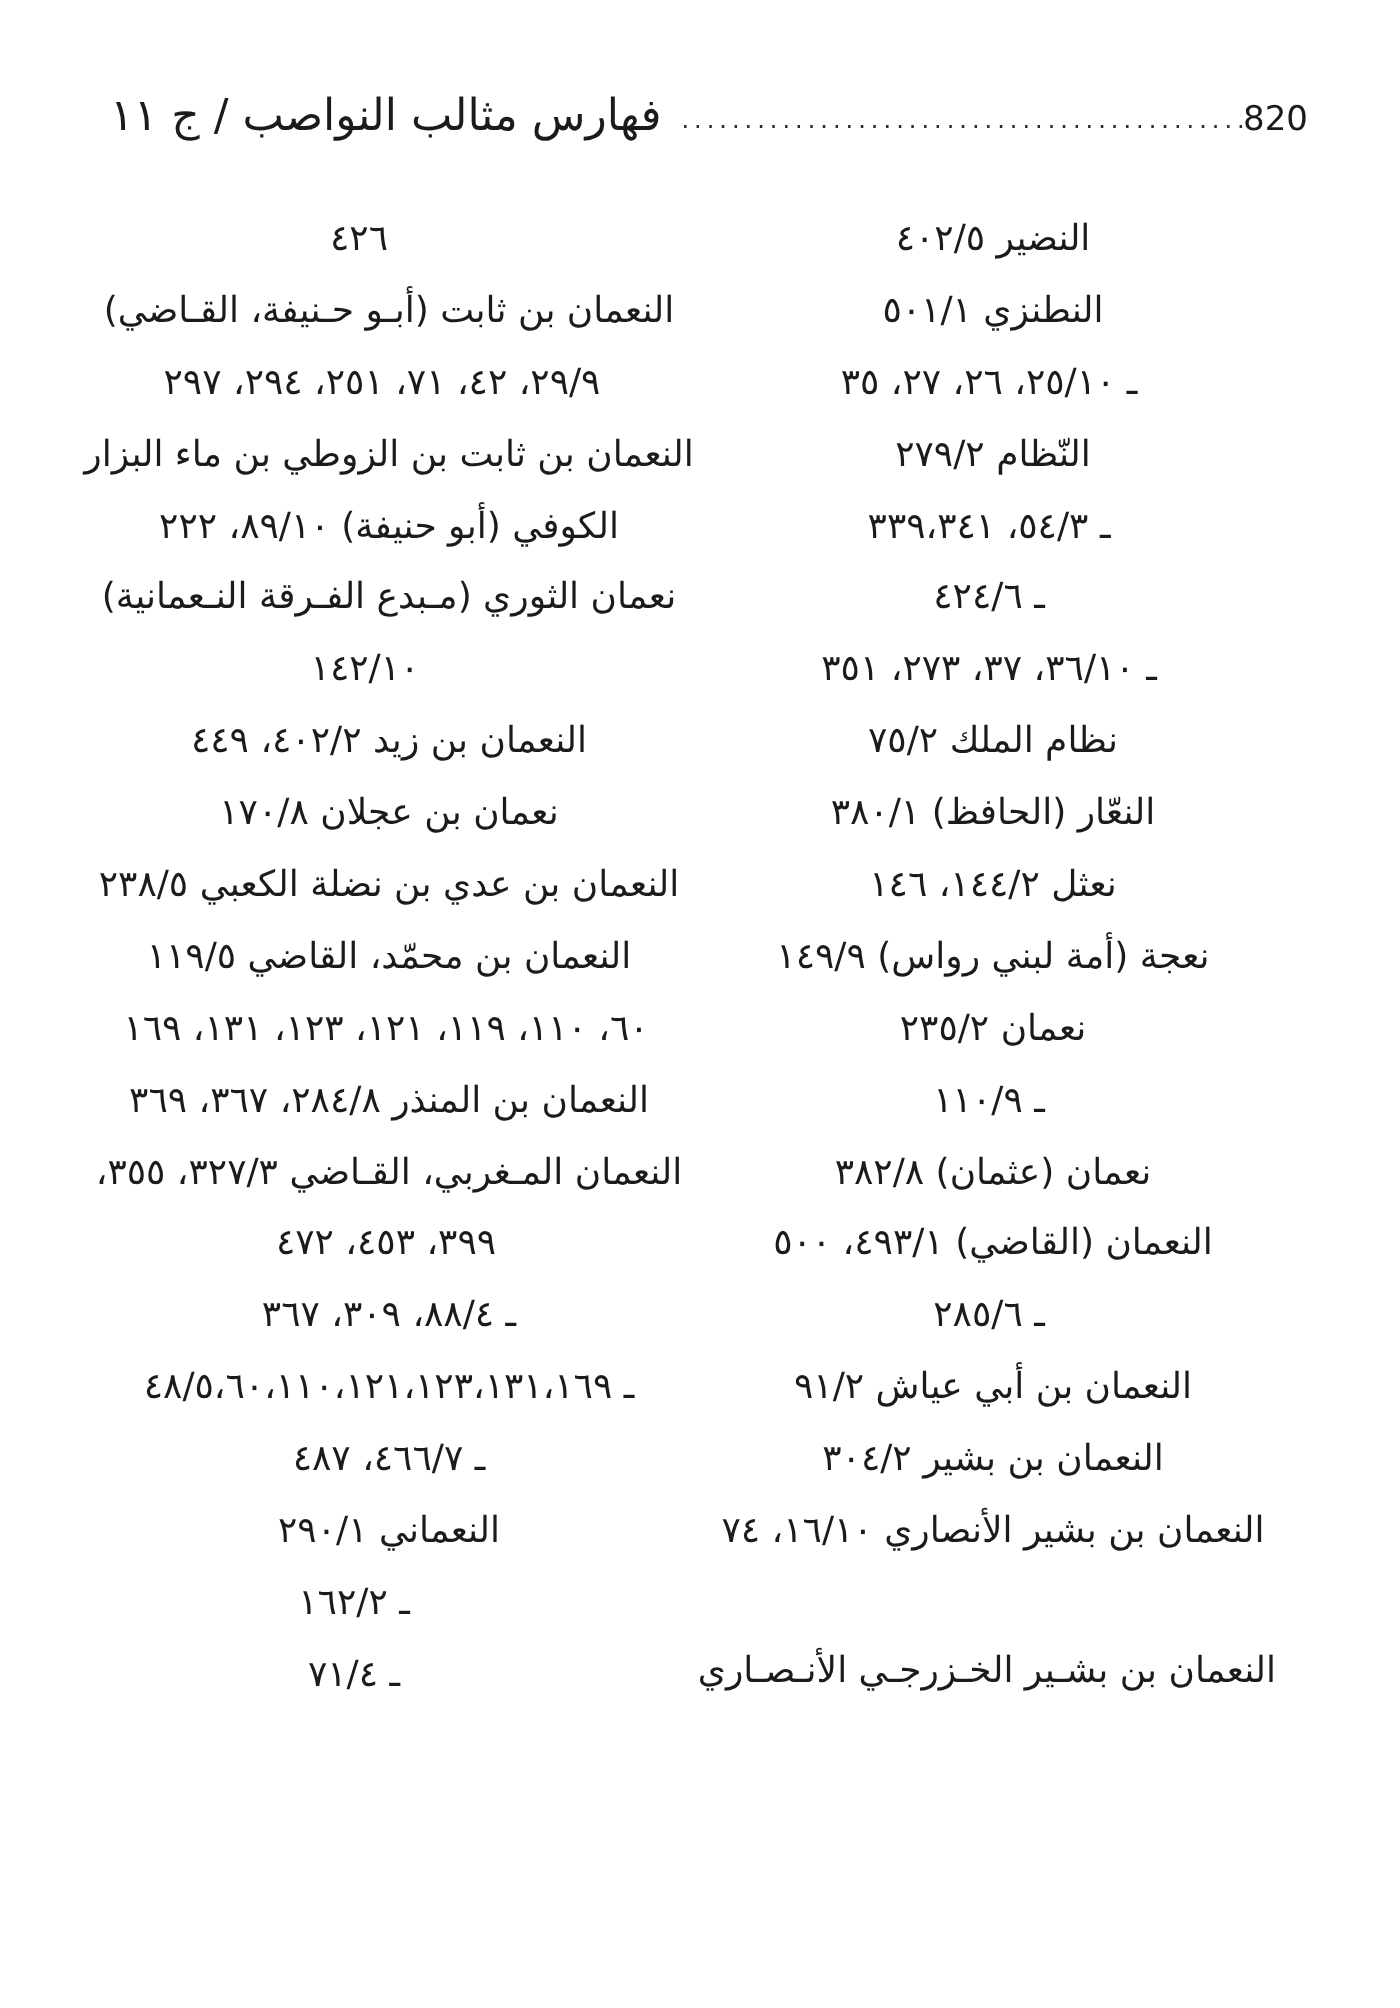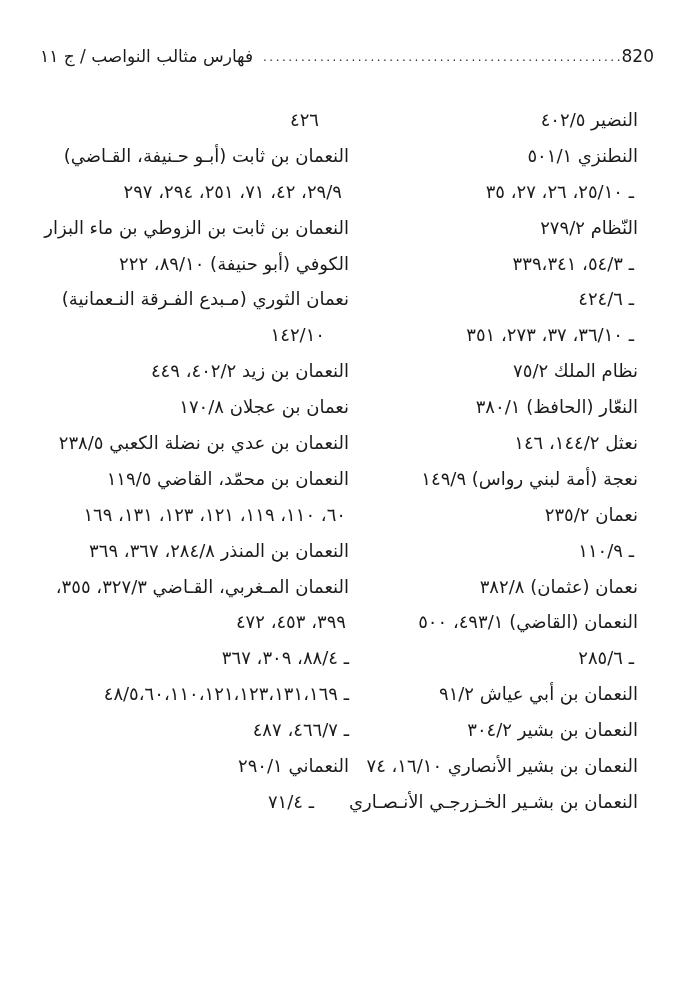--- a/index.html
+++ b/index.html
@@ -36,41 +36,42 @@
     direction: ltr;
     text-align: center;
     font-size: 12px;
     letter-spacing: 2.5px;
     color: #2a2a2a;
     padding: 0 10px;
     position: relative;
     top: -1px;
   }
   .running-title {
-    font-size: 17px;
+    font-size: 22px;
     white-space: nowrap;
+    margin-left: 15px;
   }
   .columns {
     display: flex;
     direction: rtl;
     margin-top: 24px;
     padding-right: 62px;
     padding-left: 40px;
     gap: 6px;
   }
   .col {
     direction: rtl;
   }
   .col-right { width: 283px; }
   .col-left  { width: 309px; }
   .line {
     height: 35.9px;
     line-height: 35.9px;
     font-size: 18px;
-    text-align: right;
+    text-align: center;
     white-space: nowrap;
     direction: rtl;
   }
 </style>
 </head>
 <body>
 
 <div class="page">
 
   <div class="header">
@@ -93,21 +94,21 @@
         <div class="line" style="padding-right: 0px;">نعثل ١٤٤/٢، ١٤٦</div>
         <div class="line" style="padding-right: 0px;">نعجة (أمة لبني رواس) ١٤٩/٩</div>
         <div class="line" style="padding-right: 0px;">نعمان ٢٣٥/٢</div>
         <div class="line" style="padding-right: 4px;">ـ ١١٠/٩</div>
         <div class="line" style="padding-right: 0px;">نعمان (عثمان) ٣٨٢/٨</div>
         <div class="line" style="padding-right: 0px;">النعمان (القاضي) ٤٩٣/١، ٥٠٠</div>
         <div class="line" style="padding-right: 4px;">ـ ٢٨٥/٦</div>
         <div class="line" style="padding-right: 0px;">النعمان بن أبي عياش ٩١/٢</div>
         <div class="line" style="padding-right: 0px;">النعمان بن بشير ٣٠٤/٢</div>
         <div class="line" style="padding-right: 0px;">النعمان بن بشير الأنصاري ١٦/١٠، ٧٤</div>
-        <div class="line" style="padding-right: 0px;">النعمان بن بشـير الخـزرجـي الأنـصـاري</div>
+        <div class="line" style="padding-right: 0px; margin-top: 34px;">النعمان بن بشـير الخـزرجـي الأنـصـاري</div>
       </div>
     <div class="col col-left">
         <div class="line" style="padding-right: 30px;">٤٢٦</div>
         <div class="line" style="padding-right: 0px;">النعمان بن ثابت (أبـو حـنيفة، القـاضي)</div>
         <div class="line" style="padding-right: 7px;">٢٩/٩، ٤٢، ٧١، ٢٥١، ٢٩٤، ٢٩٧</div>
         <div class="line" style="padding-right: 0px;">النعمان بن ثابت بن الزوطي بن ماء البزار</div>
         <div class="line" style="padding-right: 0px;">الكوفي (أبو حنيفة) ٨٩/١٠، ٢٢٢</div>
         <div class="line" style="padding-right: 0px;">نعمان الثوري (مـبدع الفـرقة النـعمانية)</div>
         <div class="line" style="padding-right: 24px;">١٤٢/١٠</div>
         <div class="line" style="padding-right: 0px;">النعمان بن زيد ٤٠٢/٢، ٤٤٩</div>
@@ -115,17 +116,18 @@
         <div class="line" style="padding-right: 0px;">النعمان بن عدي بن نضلة الكعبي ٢٣٨/٥</div>
         <div class="line" style="padding-right: 0px;">النعمان بن محمّد، القاضي ١١٩/٥</div>
         <div class="line" style="padding-right: 3px;">٦٠، ١١٠، ١١٩، ١٢١، ١٢٣، ١٣١، ١٦٩</div>
         <div class="line" style="padding-right: 0px;">النعمان بن المنذر ٢٨٤/٨، ٣٦٧، ٣٦٩</div>
         <div class="line" style="padding-right: 0px;">النعمان المـغربي، القـاضي ٣٢٧/٣، ٣٥٥،</div>
         <div class="line" style="padding-right: 3px;">٣٩٩، ٤٥٣، ٤٧٢</div>
         <div class="line" style="padding-right: 0px;">ـ ٨٨/٤، ٣٠٩، ٣٦٧</div>
         <div class="line" style="padding-right: 0px;">ـ ٤٨/٥،٦٠،١١٠،١٢١،١٢٣،١٣١،١٦٩</div>
         <div class="line" style="padding-right: 0px;">ـ ٤٦٦/٧، ٤٨٧</div>
         <div class="line" style="padding-right: 0px;">النعماني ٢٩٠/١</div>
+        <div class="line" style="padding-right: 35px;">ـ ١٦٢/٢</div>
         <div class="line" style="padding-right: 35px;">ـ ٧١/٤</div>
       </div>
   </div>
 
 </div>
 
 </body></html>

